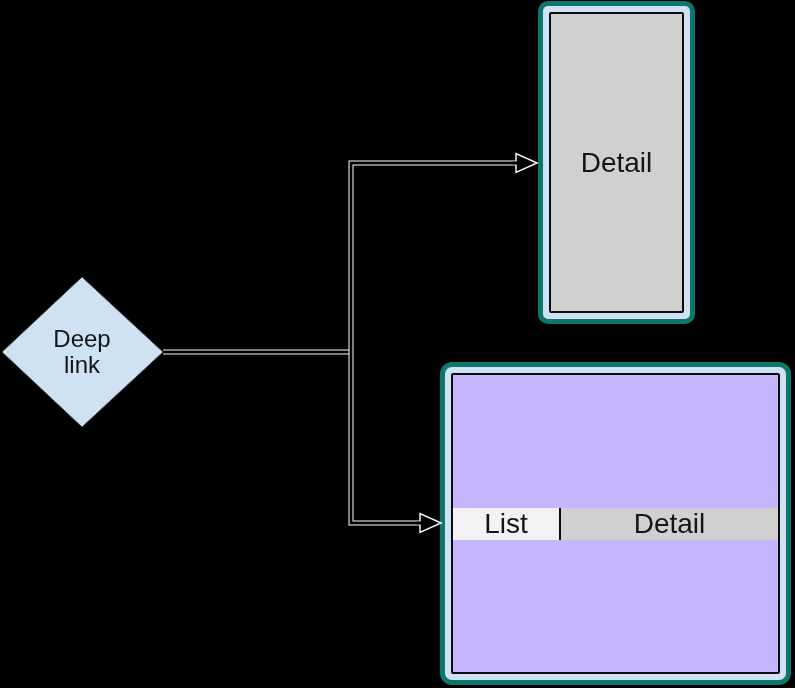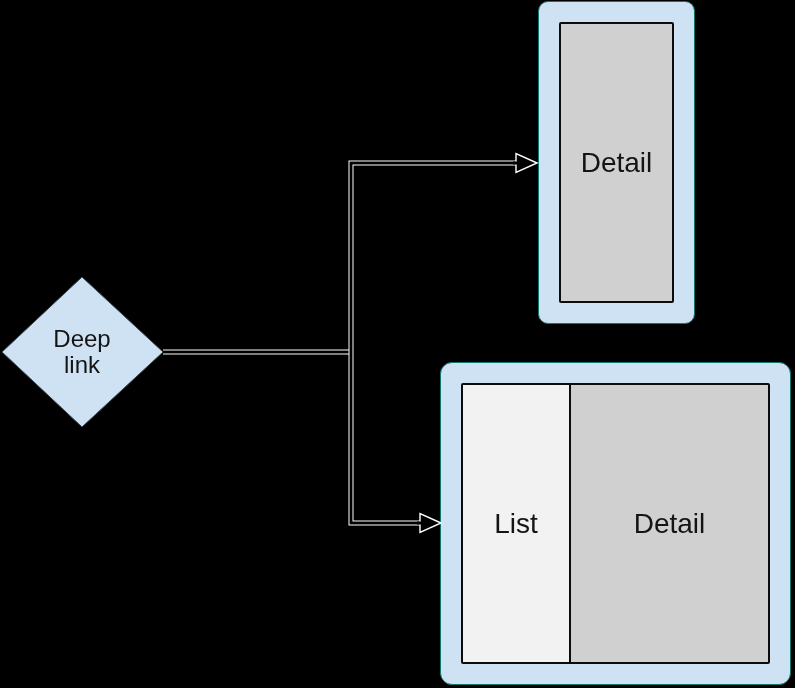--- a/index.html
+++ b/index.html
@@ -4,31 +4,31 @@
 <style>
   html, body { margin:0; padding:0; background:#000; }
   .canvas {
     position:relative; width:795px; height:688px; background:#000;
     overflow:hidden; font-family:"Liberation Sans", sans-serif;
   }
 
   
   .device {
     position:absolute; box-sizing:border-box;
-    background:#cfe2f3; border:1px solid #0f766e; padding:20px;
+    background:#cfe2f3; border:5px solid #0f766e; padding:6px;
   }
   .device.phone  { left:538px; top:1px;   width:157px; height:323px; border-radius:10px; }
   .device.tablet { left:440px; top:362px; width:351px; height:323px; border-radius:12px; }
 
   .screen {
     width:100%; height:100%; box-sizing:border-box;
     border:2px solid #0c0c0c; border-radius:2px; display:flex; overflow:hidden;
   }
   .phone-screen  { background:#d0d0d0; align-items:center; justify-content:center; }
-  .tablet-screen { background:#7dd3fc; }
+  .tablet-screen { background:#c4b5fd;align-items:center; }
 
   .pane { display:flex; align-items:center; justify-content:center; }
   .list-pane   { width:106px; background:#f2f2f2; border-right:2px solid #0c0c0c; }
   .detail-pane { flex:1; background:#d0d0d0; }
 
   .label { font-size:28px; color:#141414; }
 
   
   .diamond-label {
     position:absolute; left:2px; top:318px; width:160px; height:68px;

